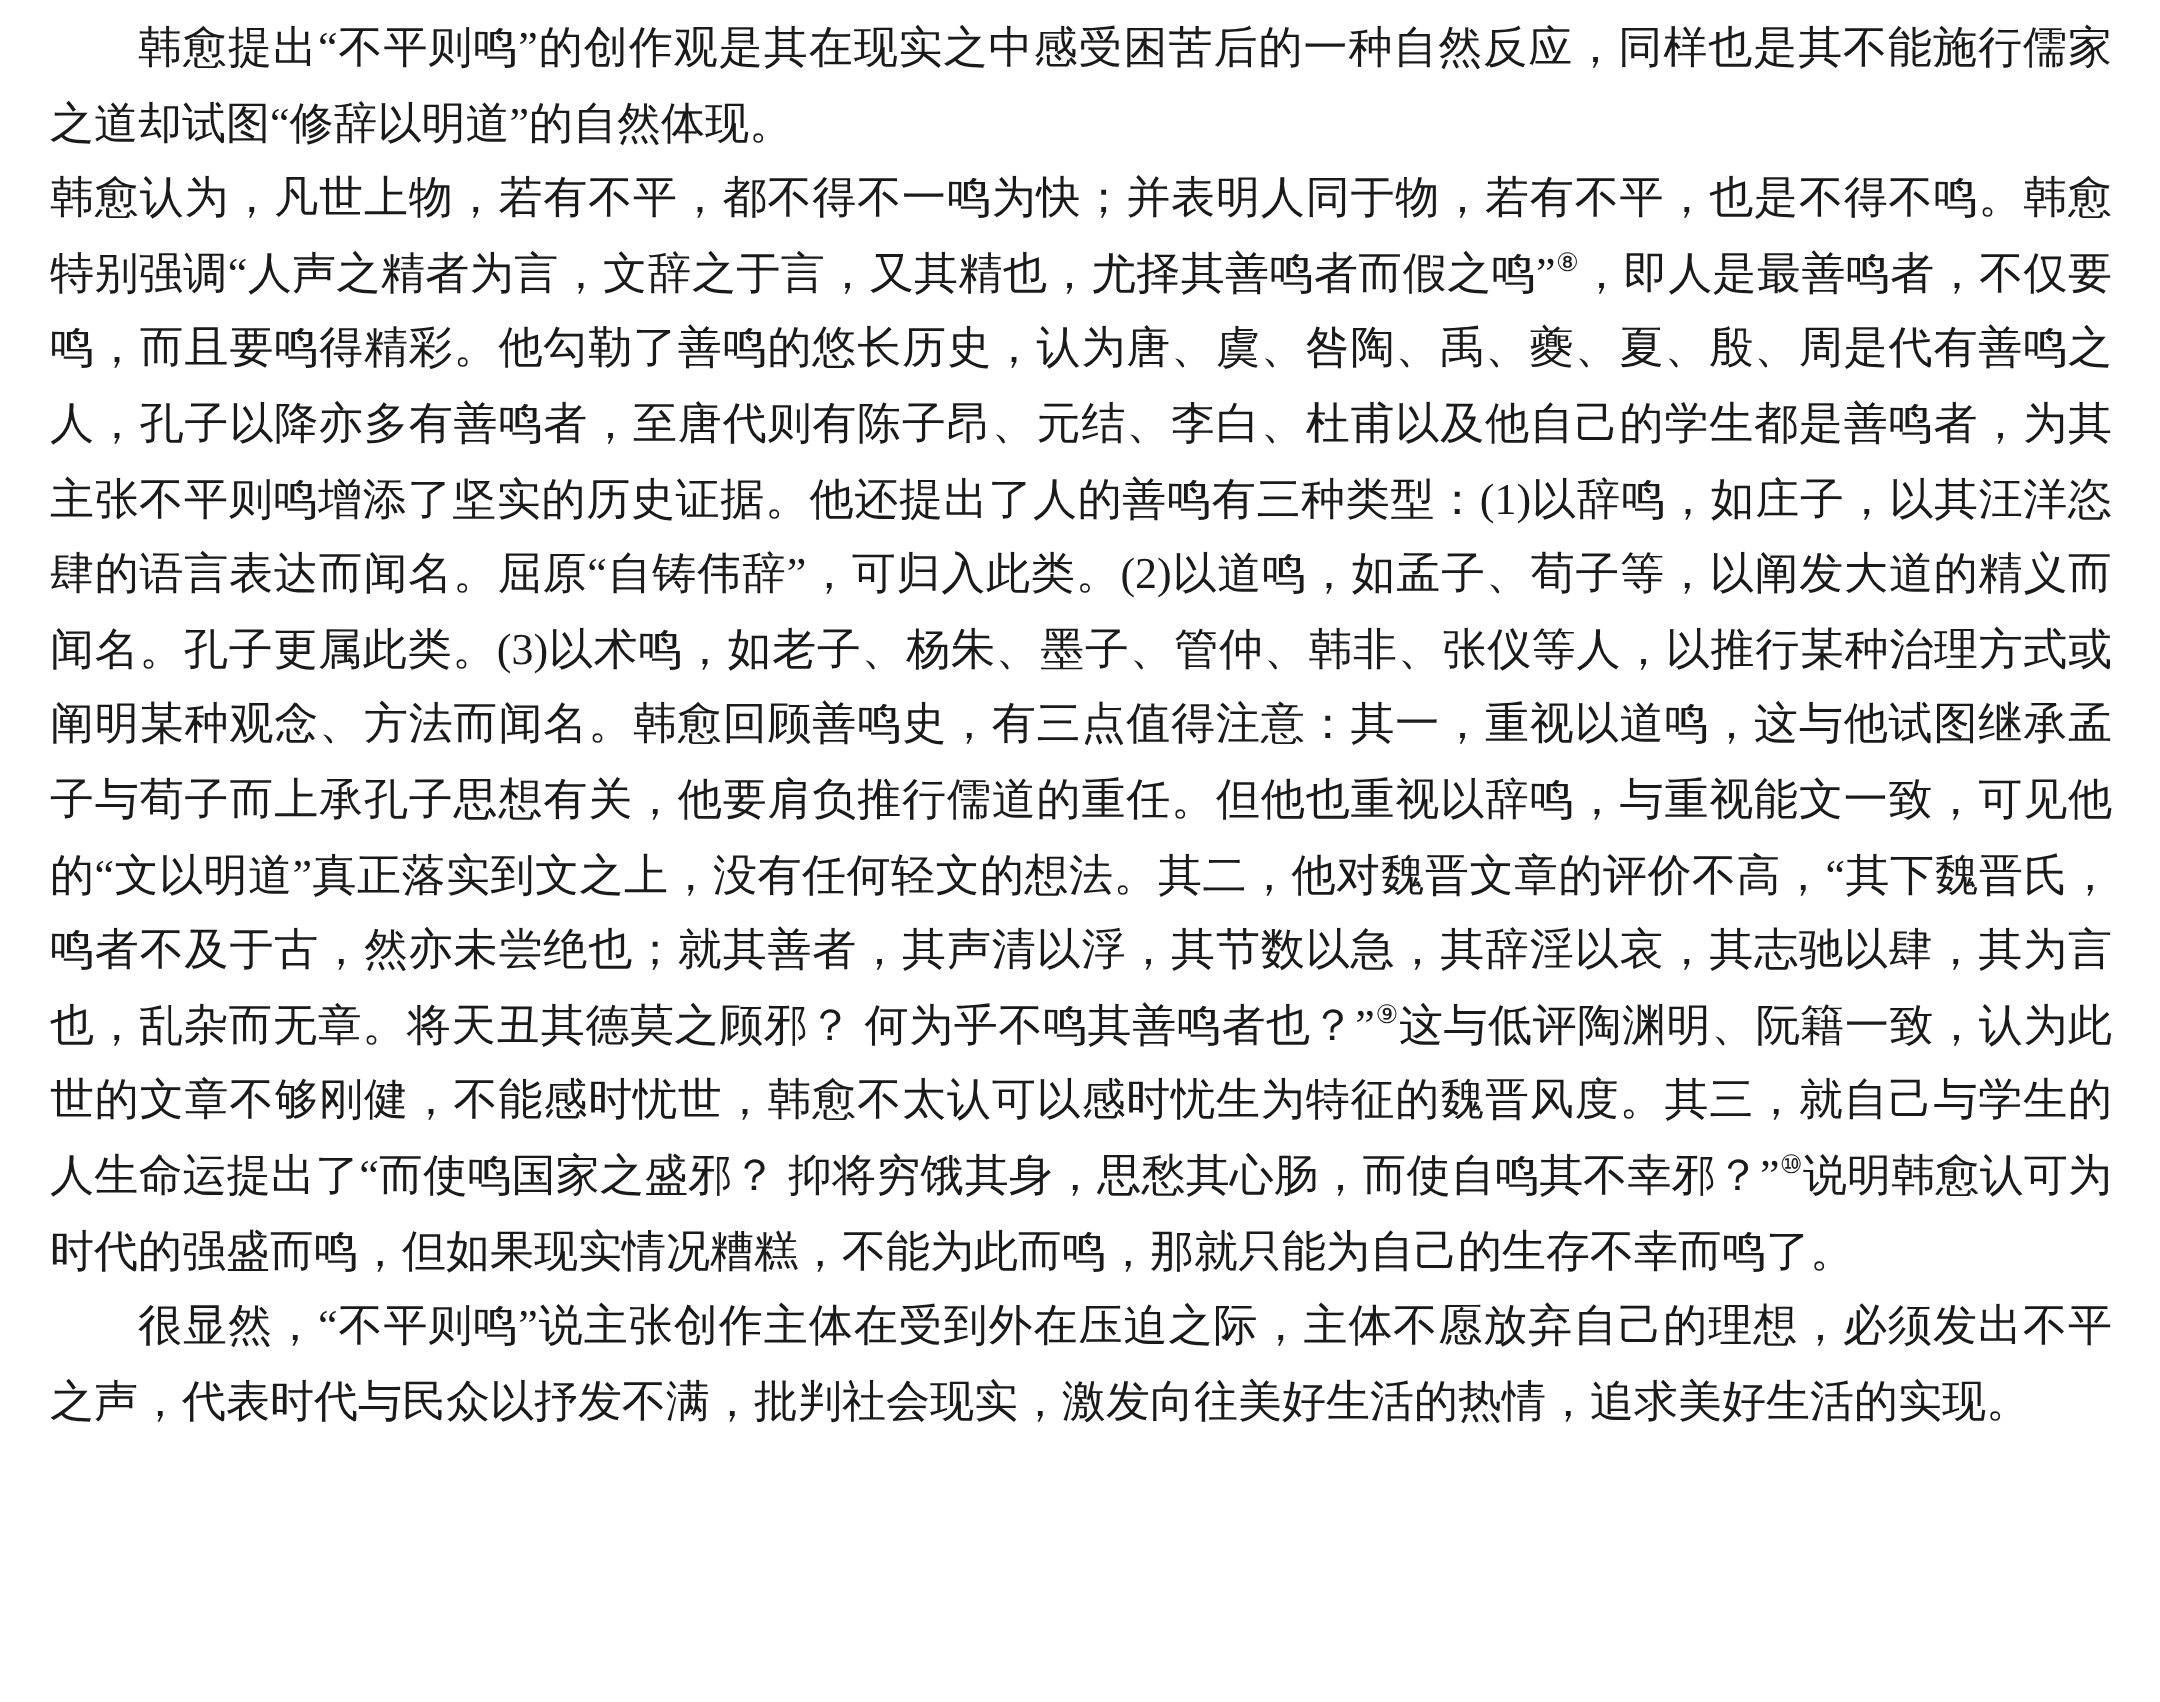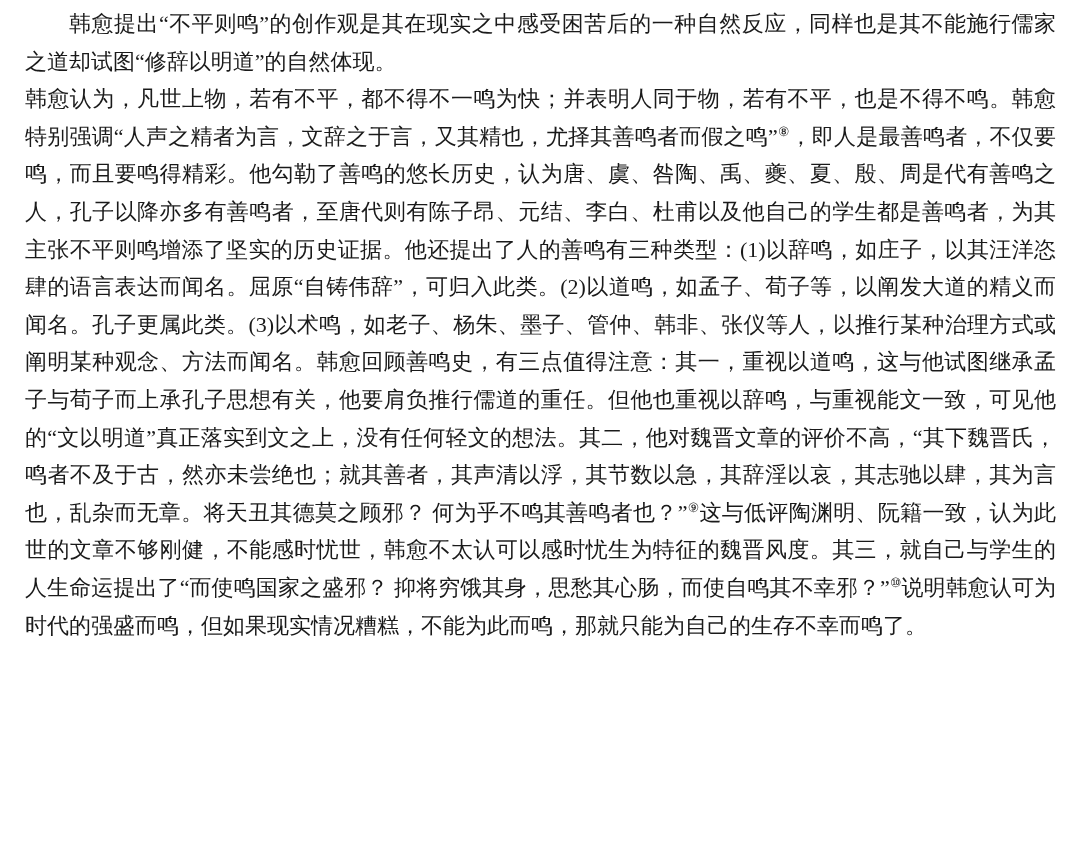--- a/index.html
+++ b/index.html
@@ -42,13 +42,14 @@
 </style>
 </head>
 <body>
 
 <div class="page">
   <p class="indent-2">韩愈提出“不平则鸣”的创作观是其在现实之中感受困苦后的一种自然反应，同样也是其不能施行儒家之道却试图“修辞以明道”的自然体现。</p>
 
 
   <p><span>韩愈认为，凡世上物，若有不平，都不得不一鸣为快；并表明人同于物，若有不平，也是不得不鸣。韩愈特别强调“人声之精者为言，文辞之于言，又其精也，尤择其善鸣者而假之鸣”</span><sup class="note">⑧</sup><span>，即人是最善鸣者，不仅要鸣，而且要鸣得精彩。他勾勒了善鸣的悠长历史，认为唐、虞、咎陶、禹、夔、夏、殷、周是代有善鸣之人，孔子以降亦多有善鸣者，至唐代则有陈子昂、元结、李白、杜甫以及他自己的学生都是善鸣者，为其主张不平则鸣增添了坚实的历史证据。他还提出了人的善鸣有三种类型：(1)以辞鸣，如庄子，以其汪洋恣肆的语言表达而闻名。屈原“自铸伟辞”，可归入此类。(2)以道鸣，如孟子、荀子等，以阐发大道的精义而闻名。孔子更属此类。(3)以术鸣，如老子、杨朱、墨子、管仲、韩非、张仪等人，以推行某种治理方式或阐明某种观念、方法而闻名。韩愈回顾善鸣史，有三点值得注意：其一，重视以道鸣，这与他试图继承孟子与荀子而上承孔子思想有关，他要肩负推行儒道的重任。但他也重视以辞鸣，与重视能文一致，可见他的“文以明道”真正落实到文之上，没有任何轻文的想法。其二，他对魏晋文章的评价不高，“其下魏晋氏，鸣者不及于古，然亦未尝绝也；就其善者，其声清以浮，其节数以急，其辞淫以哀，其志驰以肆，其为言也，乱杂而无章。将天丑其德莫之顾邪？ 何为乎不鸣其善鸣者也？”</span><sup class="note">⑨</sup><span>这与低评陶渊明、阮籍一致，认为此世的文章不够刚健，不能感时忧世，韩愈不太认可以感时忧生为特征的魏晋风度。其三，就自己与学生的人生命运提出了“而使鸣国家之盛邪？ 抑将穷饿其身，思愁其心肠，而使自鸣其不幸邪？”</span><sup class="note">⑩</sup><span>说明韩愈认可为时代的强盛而鸣，但如果现实情况糟糕，不能为此而鸣，那就只能为自己的生存不幸而鸣了。</span></p>
 
+  <p class="indent-2">很显然，“不平则鸣”说主张创作主体在受到外在压迫之际，主体不愿放弃自己的理想，必须发出不平之声，代表时代与民众以抒发不满，批判社会现实，激发向往美好生活的热情，追求美好生活的实现。</p>
 </div>
 
 </body></html>

